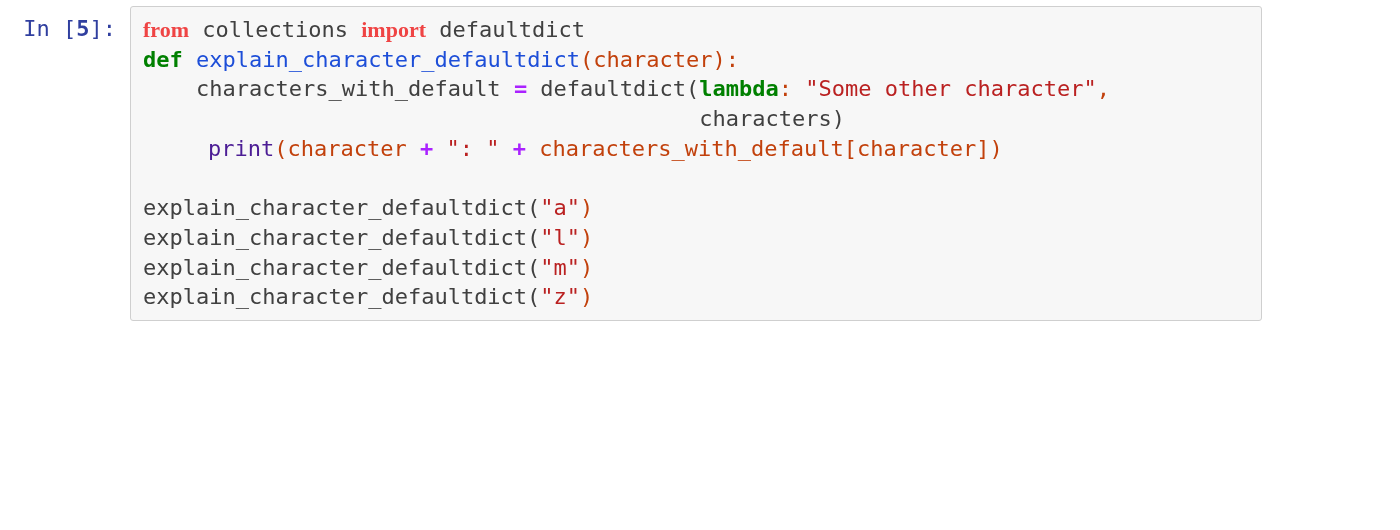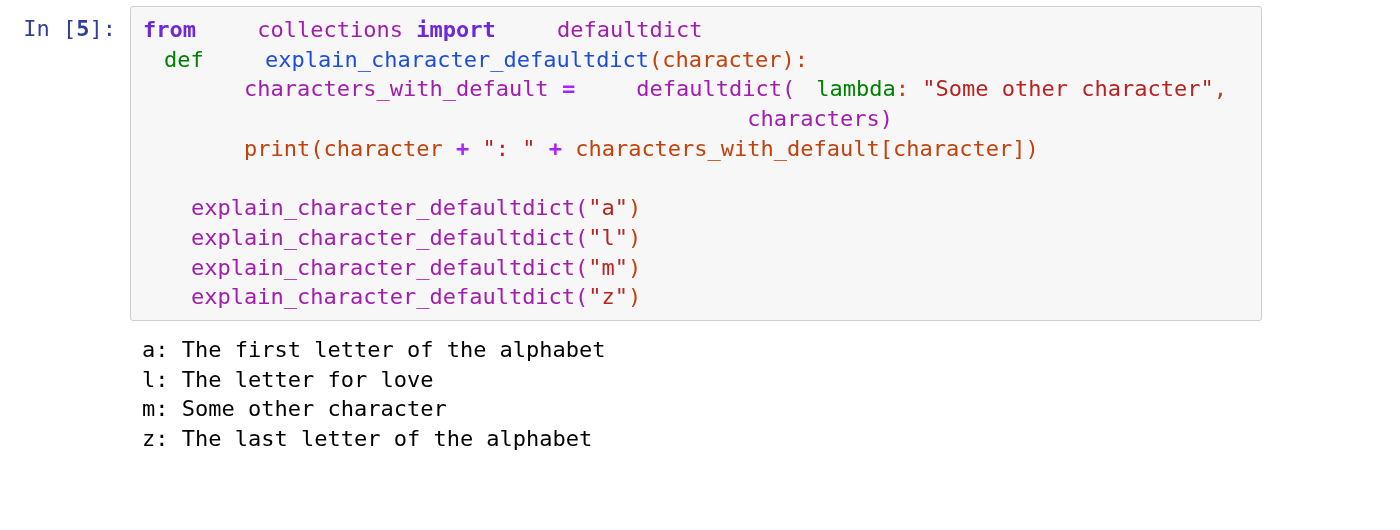--- a/index.html
+++ b/index.html
@@ -57,33 +57,32 @@
   .output-area {
     flex: 1;
     font-size: 22px;
     line-height: 1.35;
     white-space: pre;
     padding: 8px 0 0 12px;
     color: #000000;
   }
 
   
-  .k  { color: #008000; font-weight: normal; margin-left: 21px; }  
-  .kn { color: #6d28d9; font-weight: bold; }  
+  .k  { color: #008000; font-weight: bold; }  
+  .kn { color: #ef4444; font-weight: bold; font-family: Liberation Serif, serif; }  
   .nf { color: #1d4ed8; }                      
-  .bi { color: #c2410c; }                      
+  .bi { color: #4c1d95; margin-left: 12px; }                      
   .o  { color: #aa22ff; font-weight: bold; }   
   .s  { color: #ba2121; }                      
   .p  { color: #c2410c; }                      
-  .n  { color: #a21caf; margin-left: 48px; }                      
+  .n  { color: #404040; }                      
 </style>
 </head>
 <body>
 
 <div class="cell">
   <div class="prompt"><span>In [</span><span class="num">5</span><span>]:</span></div>
   <div class="input-area" id="code-area"><div><span class="kn">from</span><span class="n"> collections </span><span class="kn">import</span><span class="n"> defaultdict</span></div><div><span class="k">def</span><span class="n"> </span><span class="nf">explain_character_defaultdict</span><span class="p">(character):</span></div><div><span class="n">    characters_with_default </span><span class="o">=</span><span class="n"> defaultdict(</span><span class="k">lambda</span><span class="p">: </span><span class="s">"Some other character"</span><span class="p">,</span></div><div><span class="n">                                          characters)</span></div><div><span class="n">    </span><span class="bi">print</span><span class="p">(character </span><span class="o">+</span><span class="p"> </span><span class="s">": "</span><span class="p"> </span><span class="o">+</span><span class="p"> characters_with_default[character])</span></div><div>&nbsp;</div><div><span class="n">explain_character_defaultdict(</span><span class="s">"a"</span><span class="p">)</span></div><div><span class="n">explain_character_defaultdict(</span><span class="s">"l"</span><span class="p">)</span></div><div><span class="n">explain_character_defaultdict(</span><span class="s">"m"</span><span class="p">)</span></div><div><span class="n">explain_character_defaultdict(</span><span class="s">"z"</span><span class="p">)</span></div></div>
 </div>
 
 <div class="output-row">
   <div class="output-spacer"></div>
-  <div class="output-area" id="output-area"><div>a: The first letter of the alphabet</div><div>l: The letter for love</div><div>m: Some other character</div><div>z: The last letter of the alphabet</div></div>
 </div>
 
 </body></html>

